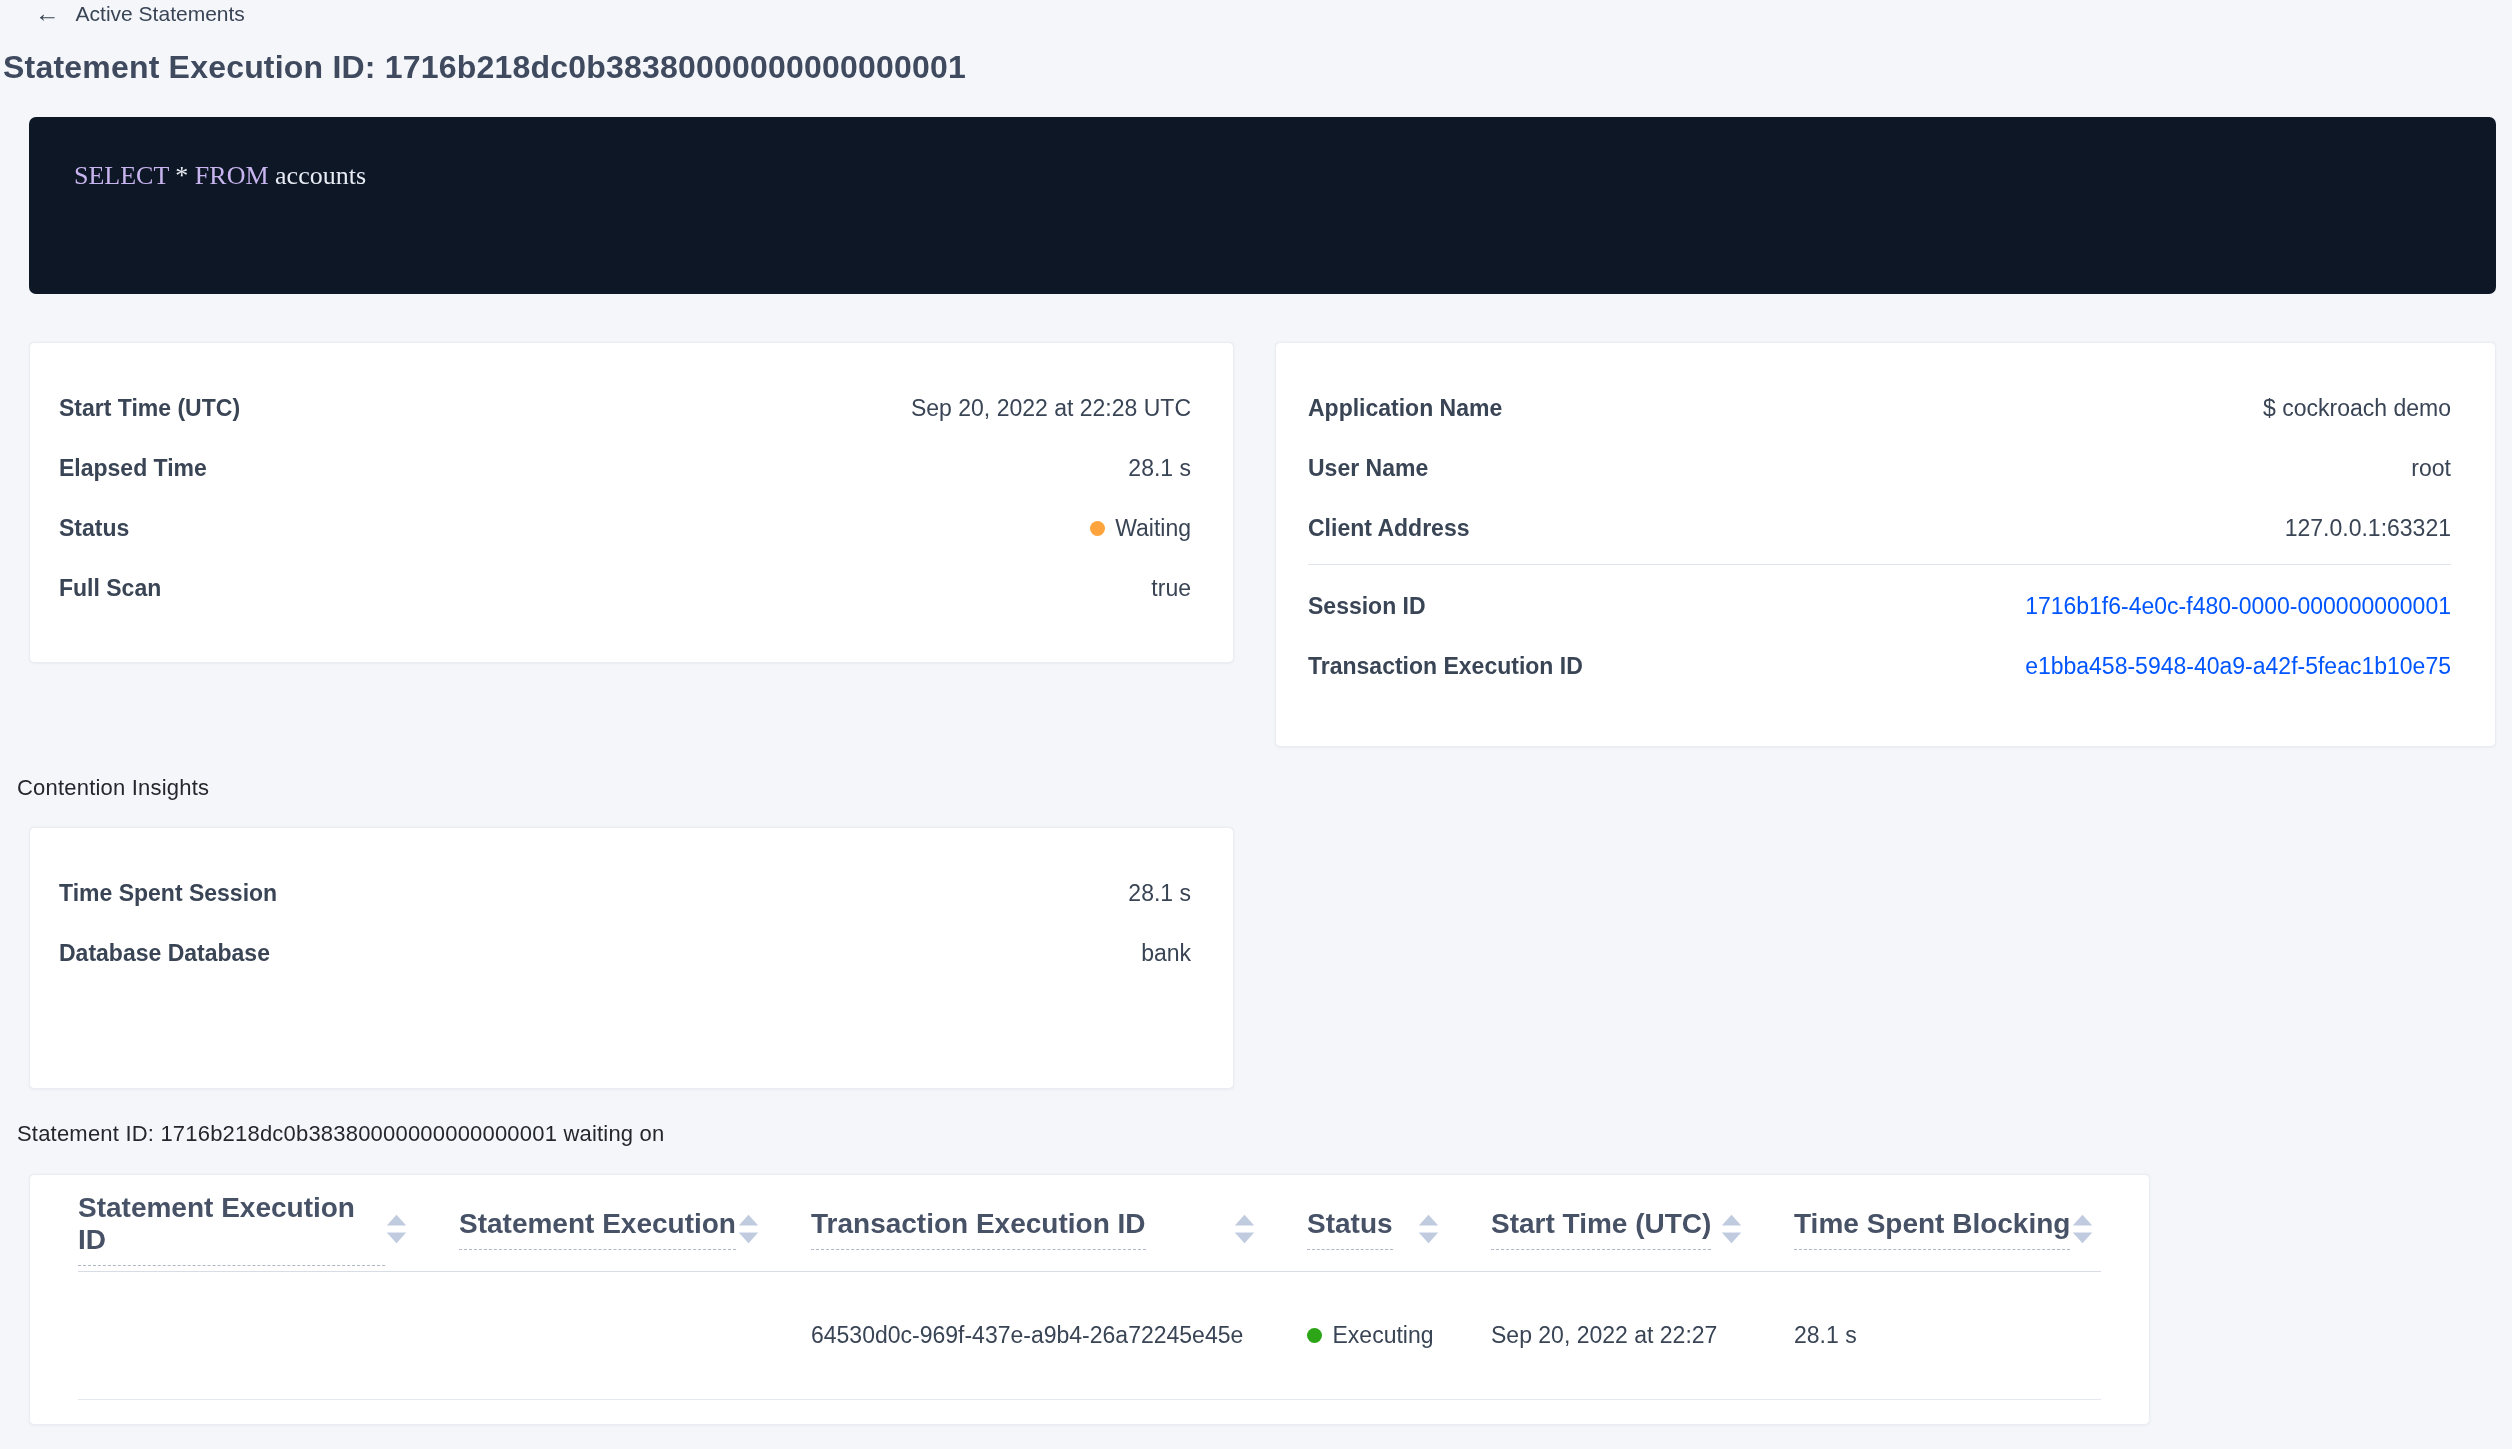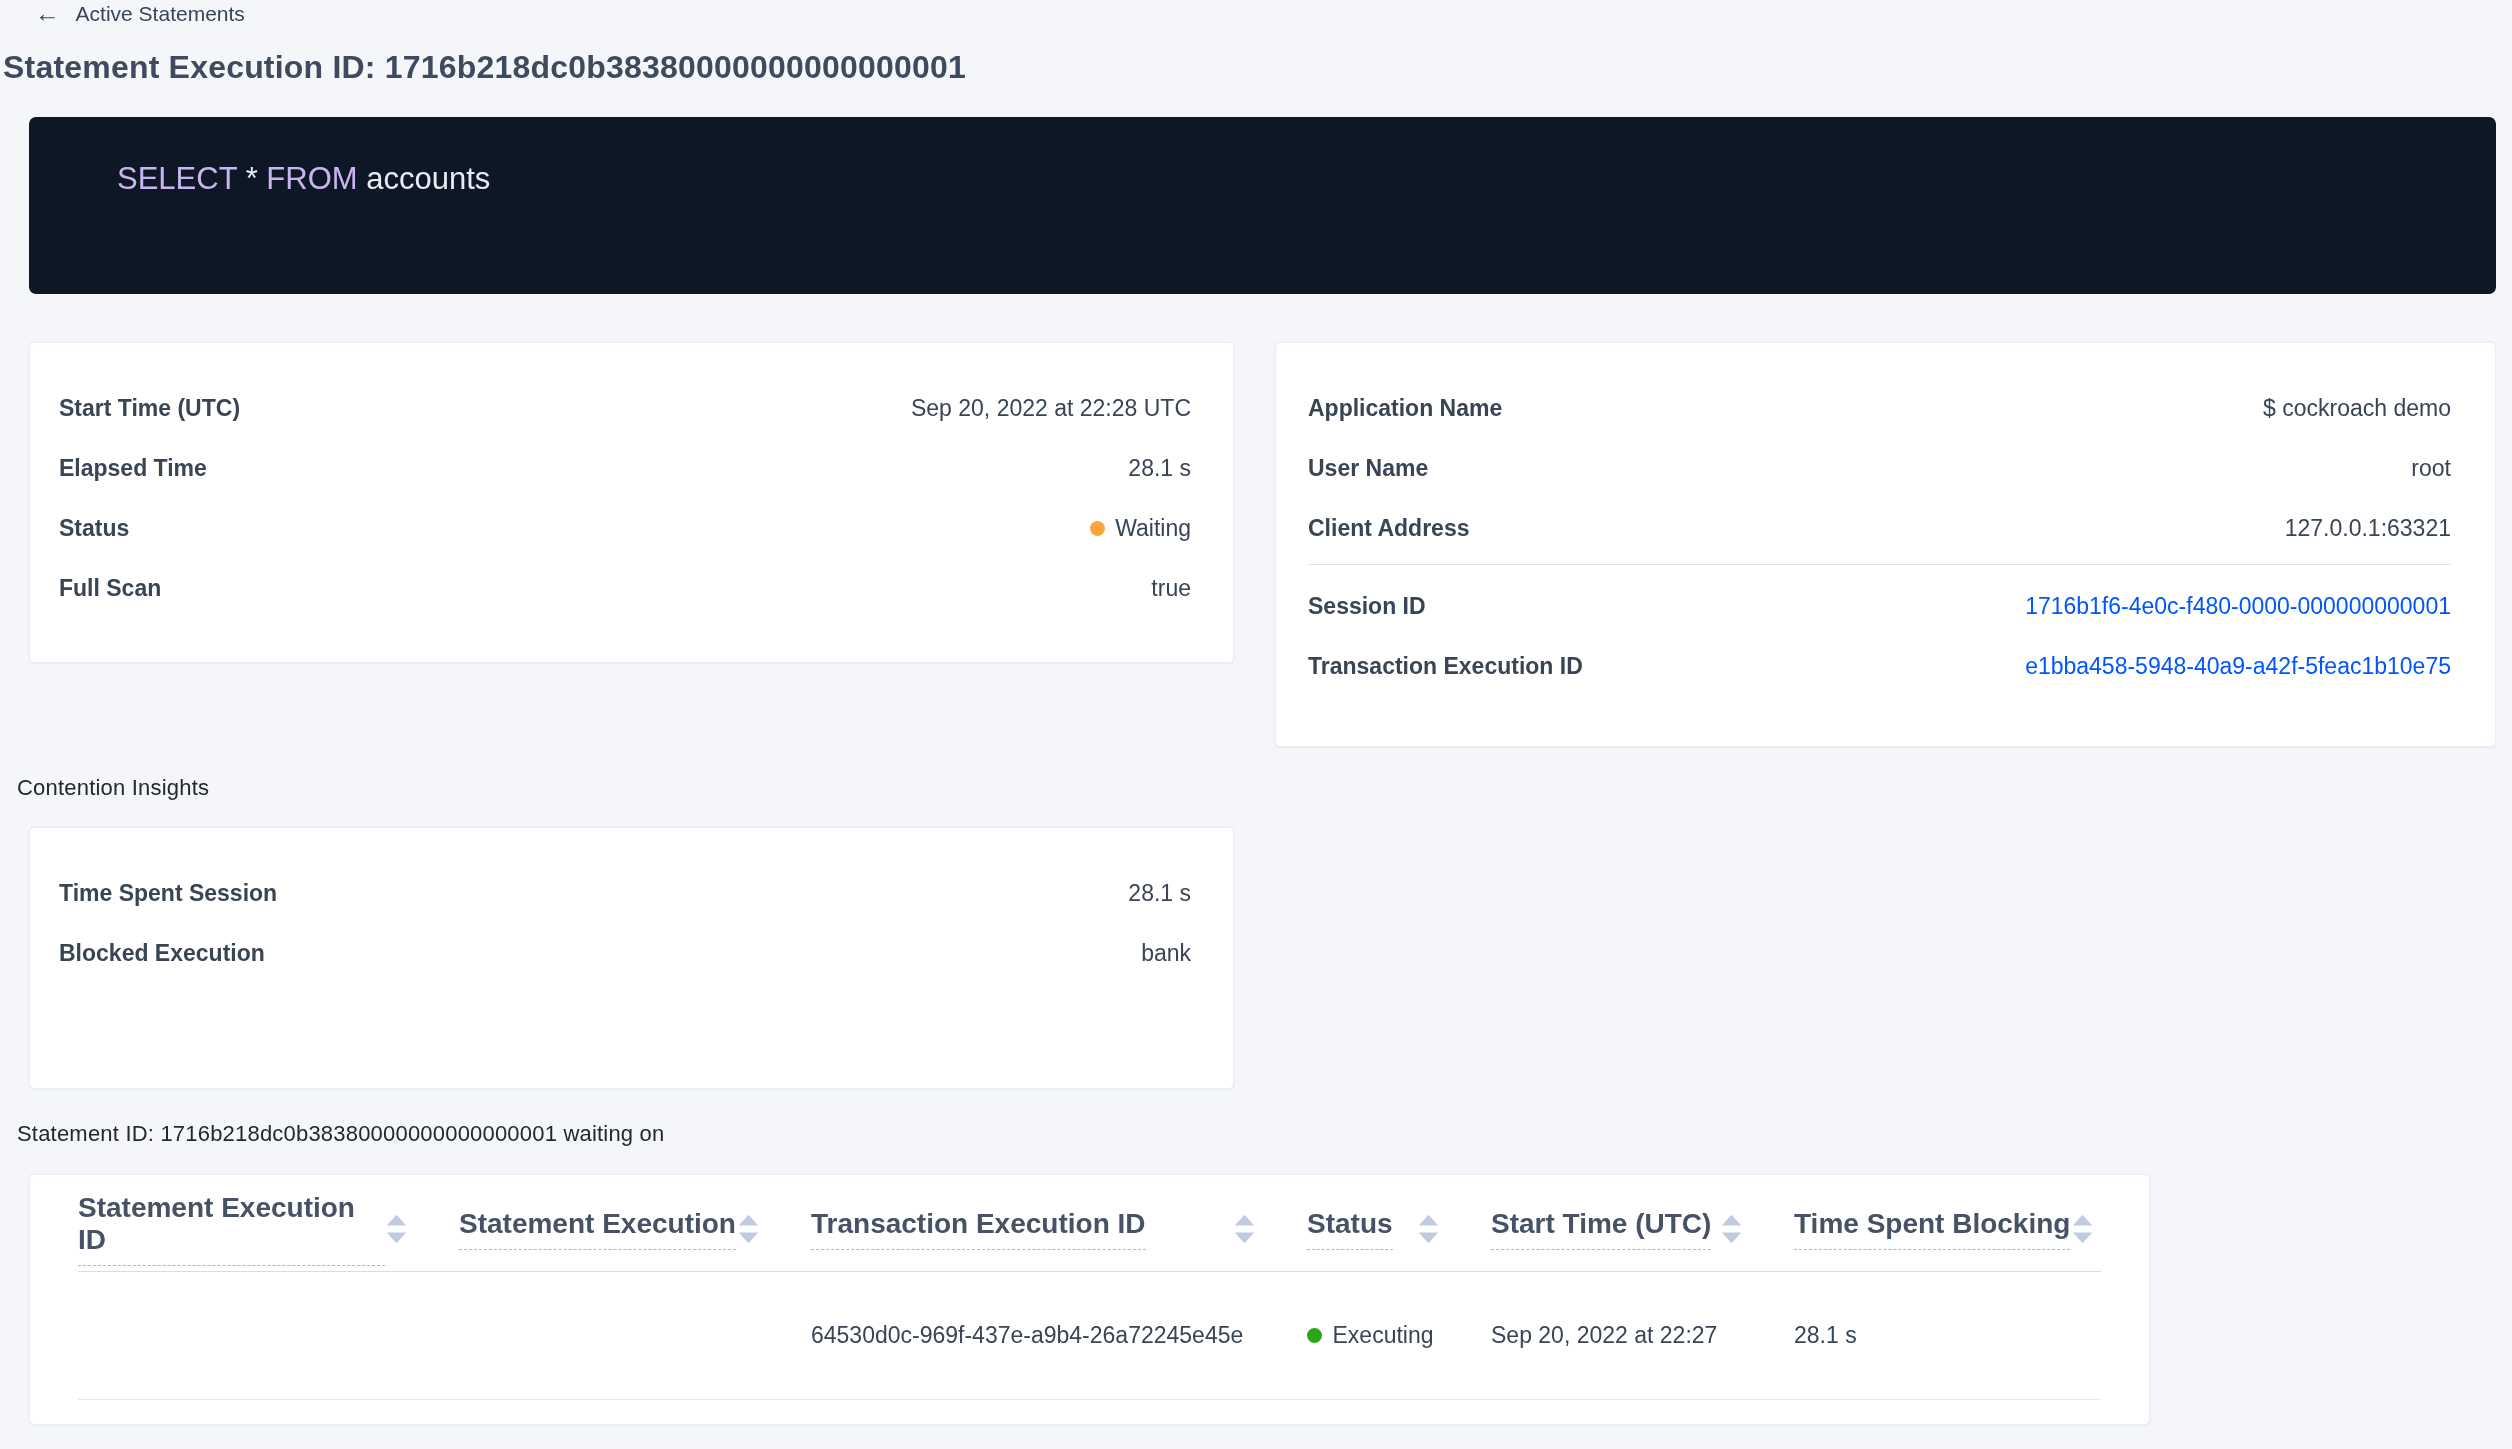--- a/index.html
+++ b/index.html
@@ -26,24 +26,23 @@
     font-size:32px; font-weight:700; color:#3f4a5f; letter-spacing:0.2px;
   }
 
   
   .sqlbox {
     position:absolute; left:29px; top:117px; width:2467px; height:177px;
     background:#0e1726; border-radius:7px;
     padding:42px 35px 0 45px;
   }
   .sqlbox code {
-    font-family:Liberation Sans, sans-serif;
-    font-size:31px; line-height:1.3; white-space:pre;
+    font-family:Liberation Serif, serif;
+    font-size:26px; line-height:1.3; white-space:pre;
     color:#e7ebf3;
-    margin-left:43px;
   }
   .sqlbox .kw { color:#c8b5ef; }
 
   
   .card {
     position:absolute; background:#ffffff;
     border:0.9px solid #e9edf3; border-radius:5.3px;
     box-shadow:0 0.9px 2.6px rgba(60,70,90,.06);
   }
   .card-overview   { left:29px;   top:342px; width:1205px; height:321px; padding:35px 42px 0 29px; }
@@ -166,21 +165,21 @@
   </div>
 
   <h2 class="section-heading heading-contention">Contention Insights</h2>
 
   <div class="card card-contention">
     <div class="kv-row">
       <span class="kv-label">Time Spent Session</span>
       <span class="kv-value">28.1 s</span>
     </div>
     <div class="kv-row">
-      <span class="kv-label">Blocked Execution</span>
+      <span class="kv-label">Database Database</span>
       <span class="kv-value">bank</span>
     </div>
   </div>
 
 
   <h2 class="section-heading heading-waiting-on">Statement ID: 1716b218dc0b38380000000000000001 waiting on</h2>
 
   <div class="card-table">
     <div class="tbl-header">
       <div class="th">

